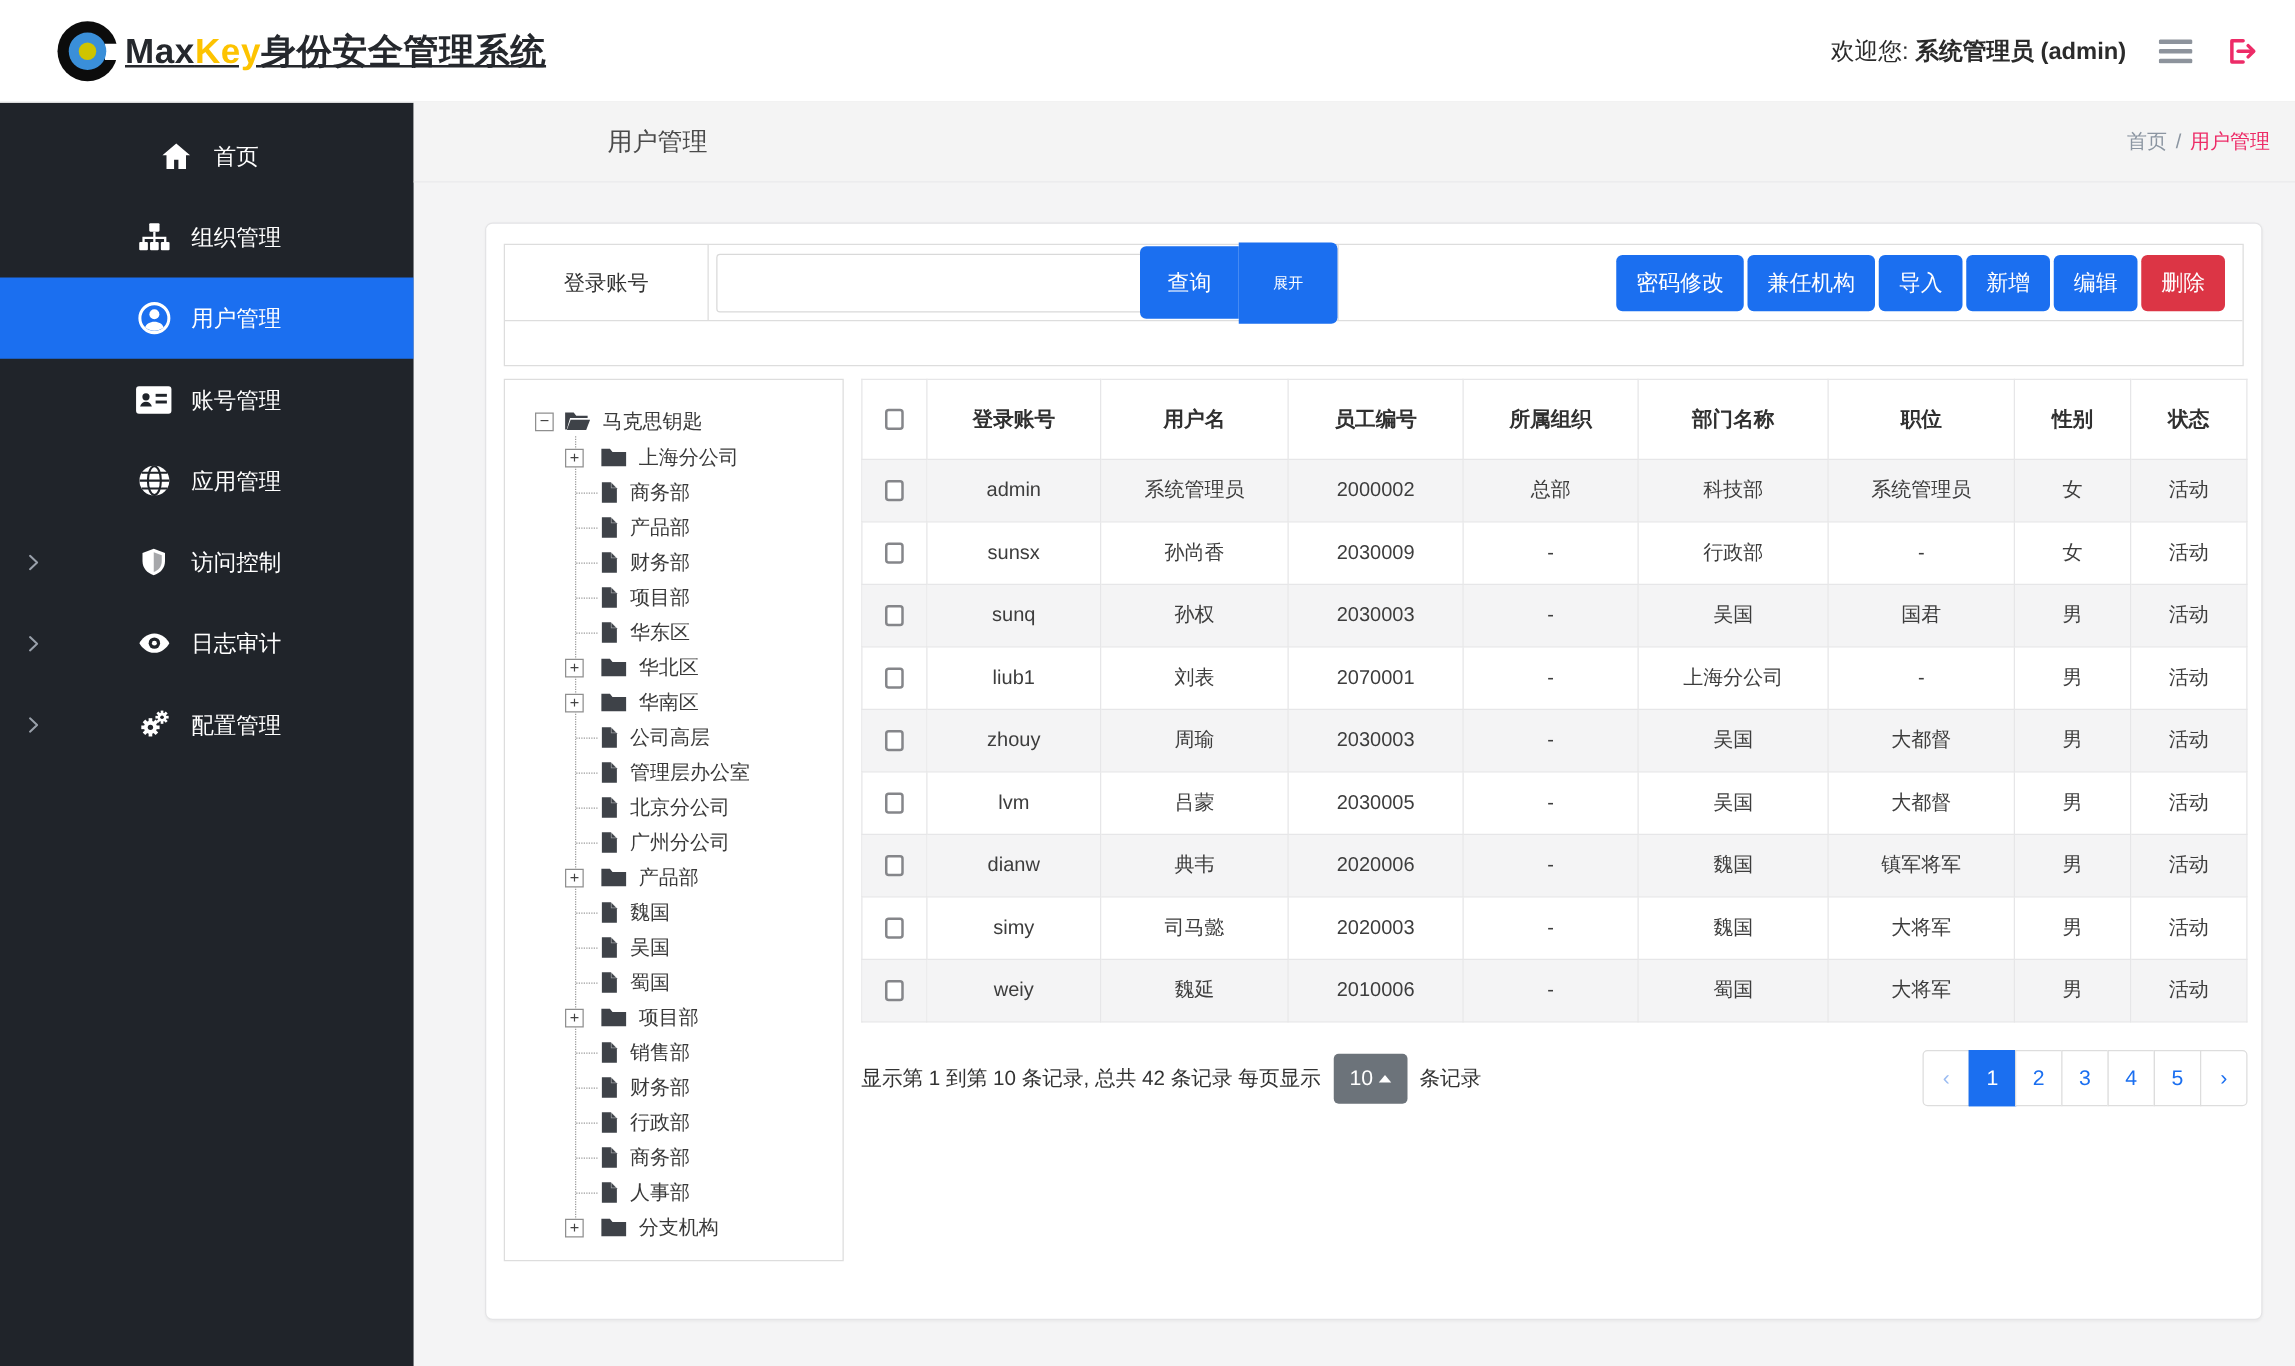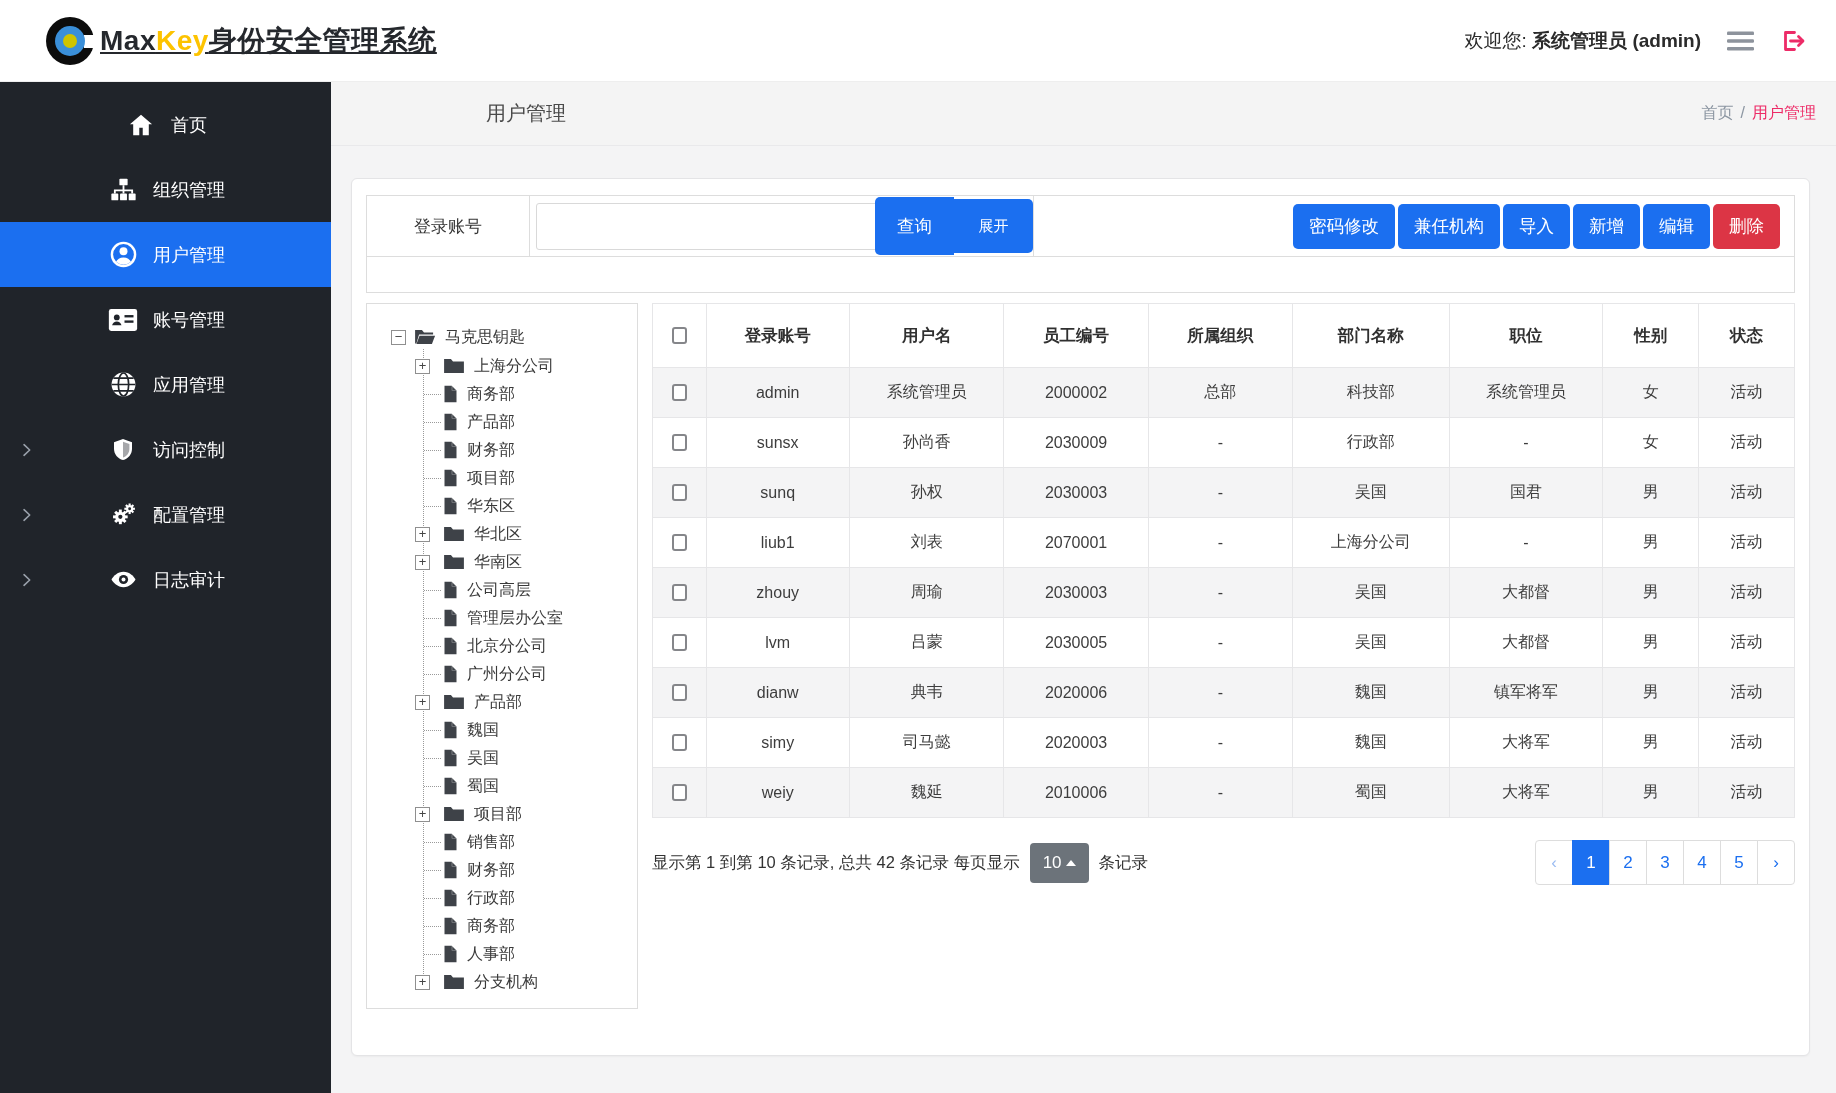--- a/index.html
+++ b/index.html
@@ -36,36 +36,36 @@
   .main { position:absolute; top:82px; left:331px; right:0; bottom:0; background:#f4f4f5; }
   .strip { height:64px; display:flex; align-items:center; justify-content:space-between;
     background:#f4f4f4; border-bottom:1px solid #e9e9eb; padding:0 20px 0 155px; }
   .page-title { font-size:20px; color:#4a4a4a; }
   .breadcrumb { font-size:16px; }
   .breadcrumb a { text-decoration:none; cursor:pointer; }
   .bc-root { color:#8b95a1; }
   .bc-sep { color:#8b95a1; margin:0 7px; }
   .bc-cur { color:var(--pink); }
 
-  .card { margin:32px 26px 0 20px; height:878px; background:#fff; border:1px solid #e4e4e6;
+  .card { margin:32px 26px 0 57px; height:878px; background:#fff; border:1px solid #e4e4e6;
     border-radius:6px; padding:16px 14px; box-shadow:0 1px 2px rgba(0,0,0,.04); }
 
   
   .toolbar { border:1px solid #ddd; }
   .tb-row1 { height:60px; display:flex; align-items:stretch; }
   .tb-label { width:163px; border-right:1px solid #ddd; display:flex; align-items:center;
     justify-content:center; font-size:17px; color:#333; }
   .tb-search { width:504px; border-right:1px solid #ddd; display:flex; align-items:center; padding-left:6px; }
   .tb-search input { flex:1; height:47px; border:1px solid #d9d9d9; border-radius:3px 0 0 3px;
     font-size:16px; padding:0 10px; outline:none; min-width:0; }
   .btn { border:none; color:#fff; cursor:pointer; font-family:Liberation Sans, sans-serif; }
   .btn.primary { background:var(--primary); }
   .btn.danger  { background:var(--danger); }
   .btn-query { width:79px; height:58px; font-size:17.5px; border-radius:5px 0 0 5px; margin-left:-1px; }
-  .btn-expand{ width:79px; height:54px; font-size:15px; border-radius:0 5px 5px 0; }
+  .btn-expand{ width:79px; height:65px; font-size:12px; border-radius:0 5px 5px 0; }
   .tb-actions { flex:1; display:flex; align-items:center; justify-content:flex-end; gap:3px; padding-right:14px; }
   .tb-actions .btn { height:45px; padding:0 16px; font-size:17.5px; border-radius:5px; }
   .tb-row2 { height:36px; border-top:1px solid #ddd; }
 
   
   .content-row { margin-top:10px; display:flex; gap:14px; align-items:flex-start; }
   .tree-panel { width:272px; flex:0 0 272px; height:706px; border:1px solid #ddd; padding:18px 4px; overflow:hidden; }
   .tree-root-row { display:flex; align-items:center; height:30px; padding-left:20px; cursor:pointer; }
   .tree-children { position:relative; }
   .tree-children::before { content:""; position:absolute; left:52px; top:-3px;
@@ -210,51 +210,51 @@
       </span>
       <span class="side-label">访问控制</span>
     </div>
     <div class="side-item">
       <span class="side-chevron">
         <svg viewBox="0 0 24 24" width="17" height="17" fill="none" stroke="#99a0aa" stroke-width="2.3" stroke-linecap="round" stroke-linejoin="round">
           <path d="M8.5 4.5l8 7.5-8 7.5"></path>
         </svg>
       </span>
       <span class="side-icon">
+        <svg viewBox="0 0 24 24" width="29" height="25" fill="currentColor">
+          <path d="M12 4.6C6.3 4.6 2.1 8.9.5 12c1.6 3.1 5.8 7.4 11.5 7.4s9.9-4.3 11.5-7.4C21.9 8.9 17.7 4.6 12 4.6z"></path>
+          <circle cx="12" cy="12" r="4.4" fill="var(--hole)"></circle>
+          <circle cx="12" cy="12" r="1.9" fill="currentColor"></circle>
+        </svg>
+      </span>
+      <span class="side-label">日志审计</span>
+    </div>
+    <div class="side-item">
+      <span class="side-chevron">
+        <svg viewBox="0 0 24 24" width="17" height="17" fill="none" stroke="#99a0aa" stroke-width="2.3" stroke-linecap="round" stroke-linejoin="round">
+          <path d="M8.5 4.5l8 7.5-8 7.5"></path>
+        </svg>
+      </span>
+      <span class="side-icon">
         <svg viewBox="0 0 24 24" width="29" height="27" fill="currentColor">
           <rect x="7.9" y="7.6" width="2.6" height="13"></rect>
           <rect x="7.9" y="7.6" width="2.6" height="13" transform="rotate(45 9.2 14.1)"></rect>
           <rect x="7.9" y="7.6" width="2.6" height="13" transform="rotate(90 9.2 14.1)"></rect>
           <rect x="7.9" y="7.6" width="2.6" height="13" transform="rotate(135 9.2 14.1)"></rect>
           <circle cx="9.2" cy="14.1" r="4.6"></circle>
           <circle cx="9.2" cy="14.1" r="1.9" fill="var(--hole)"></circle>
           <rect x="16.5" y="2.2" width="1.9" height="9.4"></rect>
           <rect x="16.5" y="2.2" width="1.9" height="9.4" transform="rotate(45 17.45 6.9)"></rect>
           <rect x="16.5" y="2.2" width="1.9" height="9.4" transform="rotate(90 17.45 6.9)"></rect>
           <rect x="16.5" y="2.2" width="1.9" height="9.4" transform="rotate(135 17.45 6.9)"></rect>
           <circle cx="17.45" cy="6.9" r="3.1"></circle>
           <circle cx="17.45" cy="6.9" r="1.3" fill="var(--hole)"></circle>
         </svg>
       </span>
       <span class="side-label">配置管理</span>
-    </div>
-    <div class="side-item">
-      <span class="side-chevron">
-        <svg viewBox="0 0 24 24" width="17" height="17" fill="none" stroke="#99a0aa" stroke-width="2.3" stroke-linecap="round" stroke-linejoin="round">
-          <path d="M8.5 4.5l8 7.5-8 7.5"></path>
-        </svg>
-      </span>
-      <span class="side-icon">
-        <svg viewBox="0 0 24 24" width="29" height="25" fill="currentColor">
-          <path d="M12 4.6C6.3 4.6 2.1 8.9.5 12c1.6 3.1 5.8 7.4 11.5 7.4s9.9-4.3 11.5-7.4C21.9 8.9 17.7 4.6 12 4.6z"></path>
-          <circle cx="12" cy="12" r="4.4" fill="var(--hole)"></circle>
-          <circle cx="12" cy="12" r="1.9" fill="currentColor"></circle>
-        </svg>
-      </span>
-      <span class="side-label">日志审计</span>
     </div>
   </aside>
 
 <main class="main">
   <div class="strip">
     <div class="page-title">用户管理</div>
     <div class="breadcrumb">
       <a class="bc-root">首页</a><span class="bc-sep">/</span><a class="bc-cur">用户管理</a>
     </div>
   </div>

